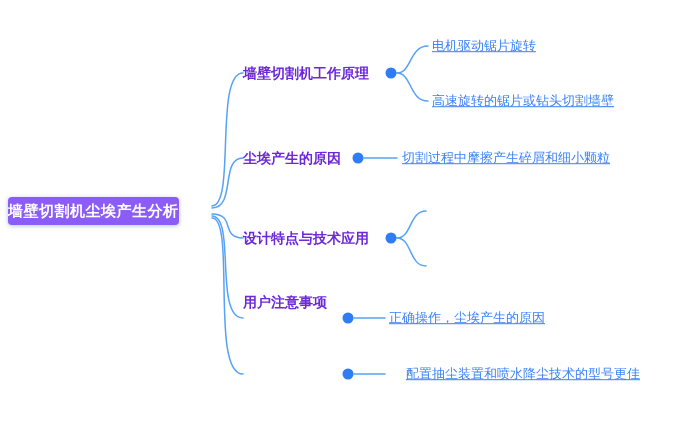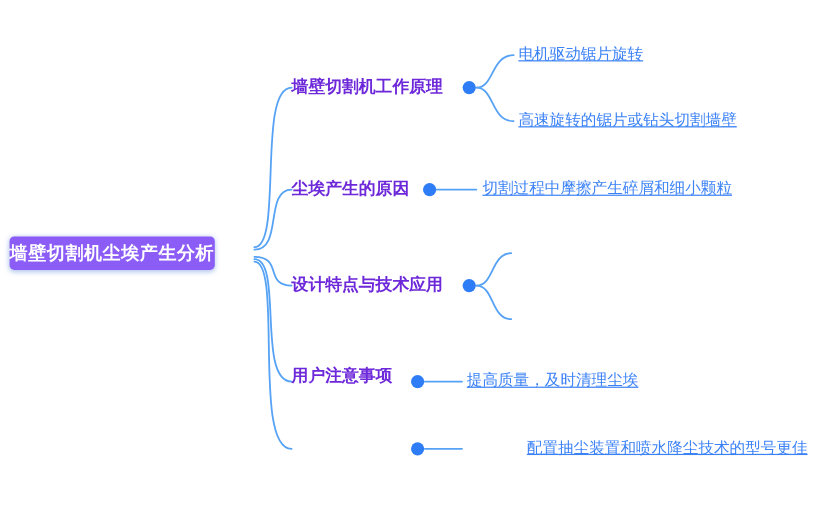--- a/index.html
+++ b/index.html
@@ -94,20 +94,20 @@
   <div class="node leaf-label" style="left:432px; top:46px;">电机驱动锯片旋转</div>
   <div class="node leaf-label" style="left:432px; top:101px;">高速旋转的锯片或钻头切割墙壁</div>
 
   <div class="node branch-label" style="left:243px; top:158px;">尘埃产生的原因</div>
   <div class="dot" style="left:358px; top:158px;"></div>
   <div class="node leaf-label" style="left:402px; top:158px;">切割过程中摩擦产生碎屑和细小颗粒</div>
 
   <div class="node branch-label" style="left:243px; top:238px;">设计特点与技术应用</div>
   <div class="dot" style="left:391px; top:238px;"></div>
 
-  <div class="node branch-label" style="left:243px; top:314px;">用户注意事项</div>
+  <div class="node branch-label" style="left:243px; top:302px;">用户注意事项</div>
   <div class="dot" style="left:348px; top:318px;"></div>
-  <div class="node leaf-label" style="left:389px; top:318px;">提高质量，及时清理尘埃</div>
+  <div class="node leaf-label" style="left:389px; top:318px;">正确操作，尘埃产生的原因</div>
 
   <div class="dot" style="left:348px; top:374px;"></div>
-  <div class="node leaf-label" style="left:404px; top:374px;padding-left:35px;">配置抽尘装置和喷水降尘技术的型号更佳</div>
+  <div class="node leaf-label" style="left:371px; top:374px;padding-left:35px;">配置抽尘装置和喷水降尘技术的型号更佳</div>
 
 </div>
 
 </body></html>

